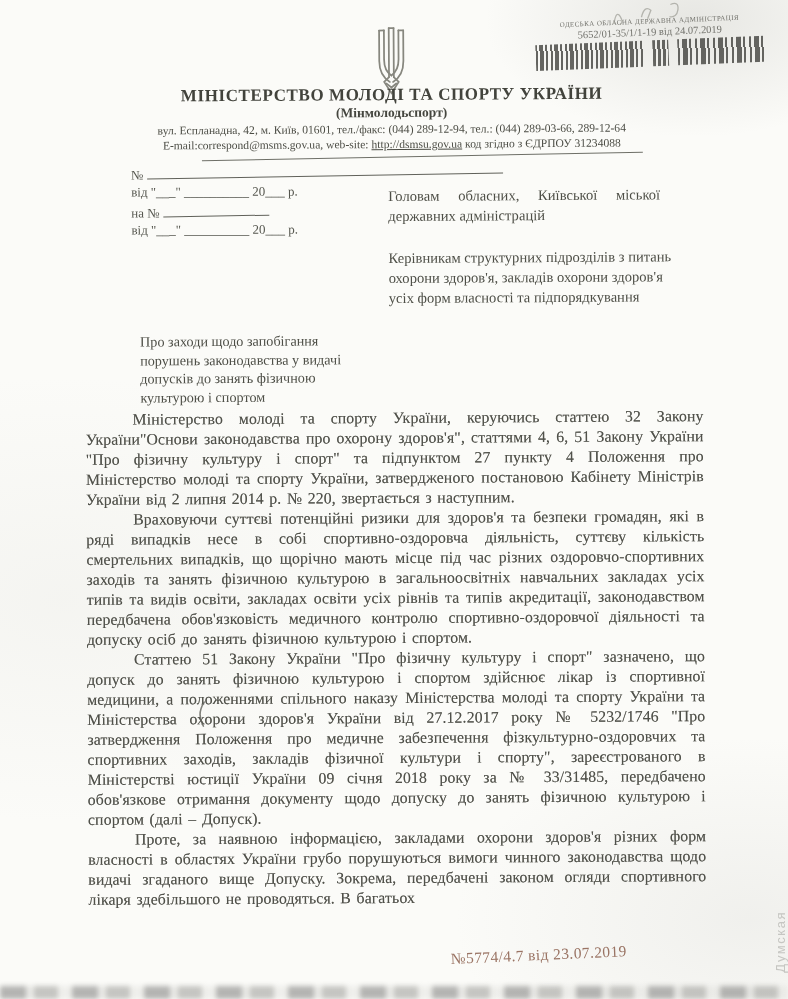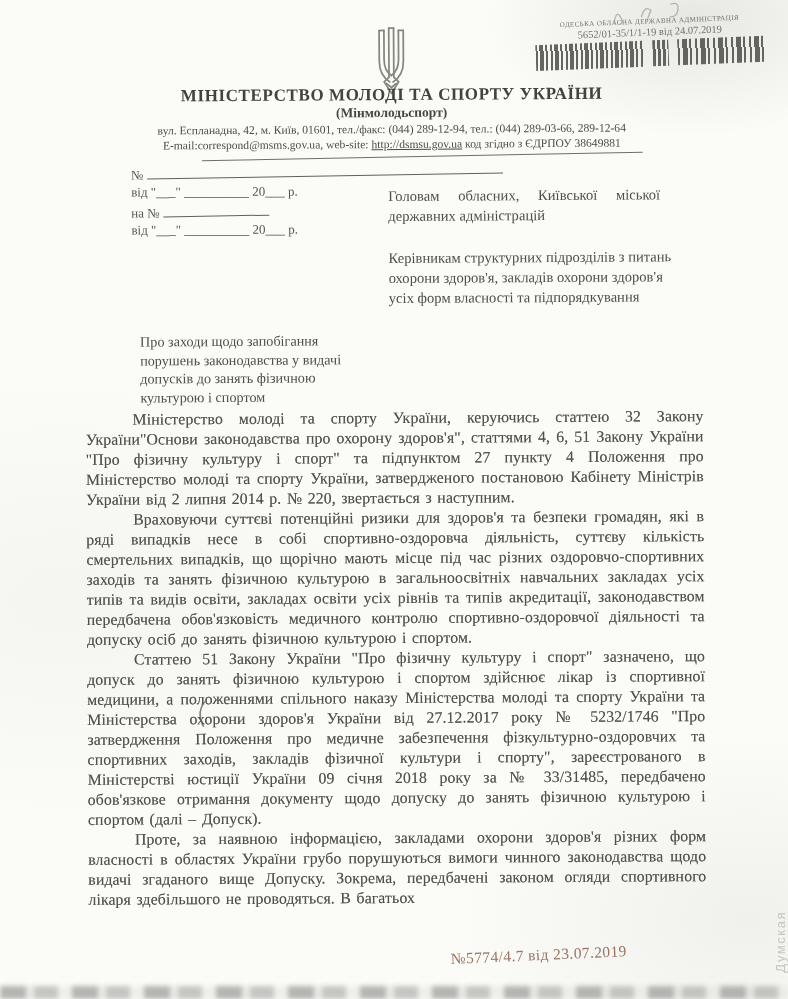--- a/index.html
+++ b/index.html
@@ -100,21 +100,21 @@
         <path d="M35 5 V66"></path>
         <path d="M17 8 H23 M41 8 H47 M29 5 H35"></path>
         <path d="M29 66 L23 72 L32 86 L41 72 L35 66"></path>
         <path d="M26 74 L32 79 L38 74"></path>
       </g>
     </svg>
 
     <div class="ministry-name">МІНІСТЕРСТВО МОЛОДІ ТА СПОРТУ УКРАЇНИ</div>
     <div class="ministry-short">(Мінмолодьспорт)</div>
     <div class="address-line">вул. Еспланадна, 42, м. Київ, 01601, тел./факс: (044) 289-12-94, тел.: (044) 289-03-66, 289-12-64</div>
-    <div class="contact-line"><span>E-mail:correspond@msms.gov.ua,  web-site: </span><span class="site">http://dsmsu.gov.ua</span><span> код згідно з ЄДРПОУ 38649881</span></div>
+    <div class="contact-line"><span>E-mail:correspond@msms.gov.ua,  web-site: </span><span class="site">http://dsmsu.gov.ua</span><span> код згідно з ЄДРПОУ 31234088</span></div>
 
     <div class="divider"></div>
 
     <div class="ref-block">
       <div class="ref-row">
         <span>№</span>
         <span class="uline ul-long"></span>
       </div>
       <div class="ref-row">від "___" __________ 20___ р.</div>
       <div class="ref-row">

